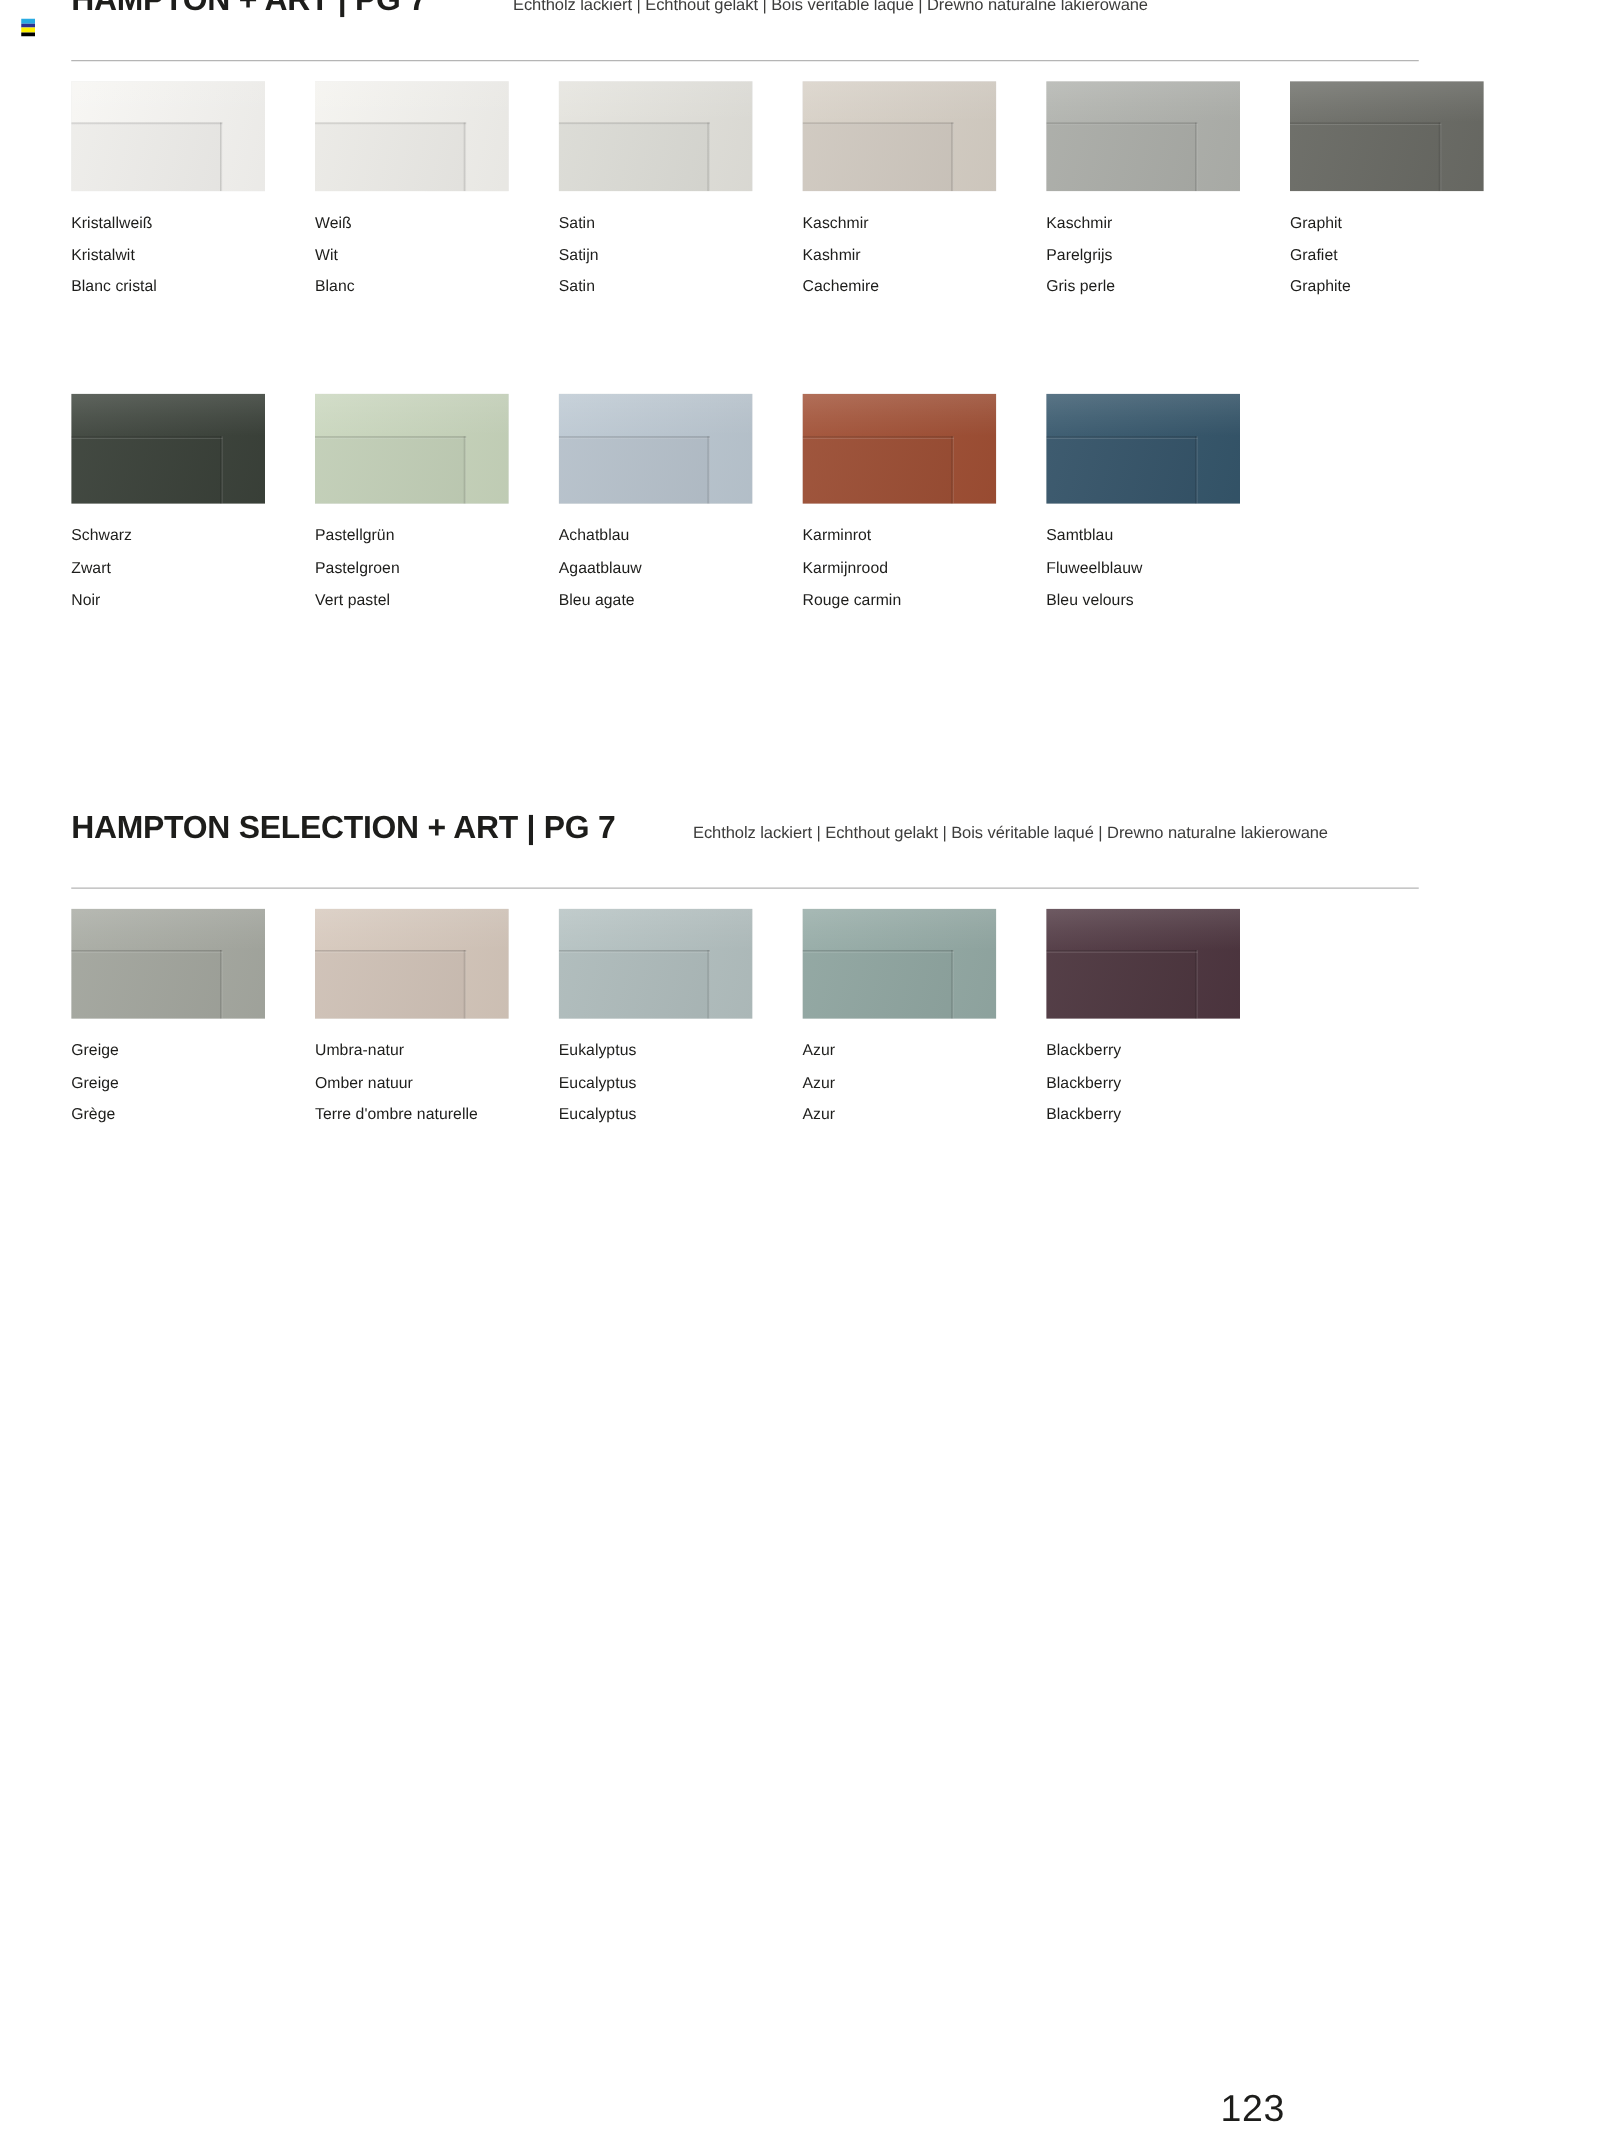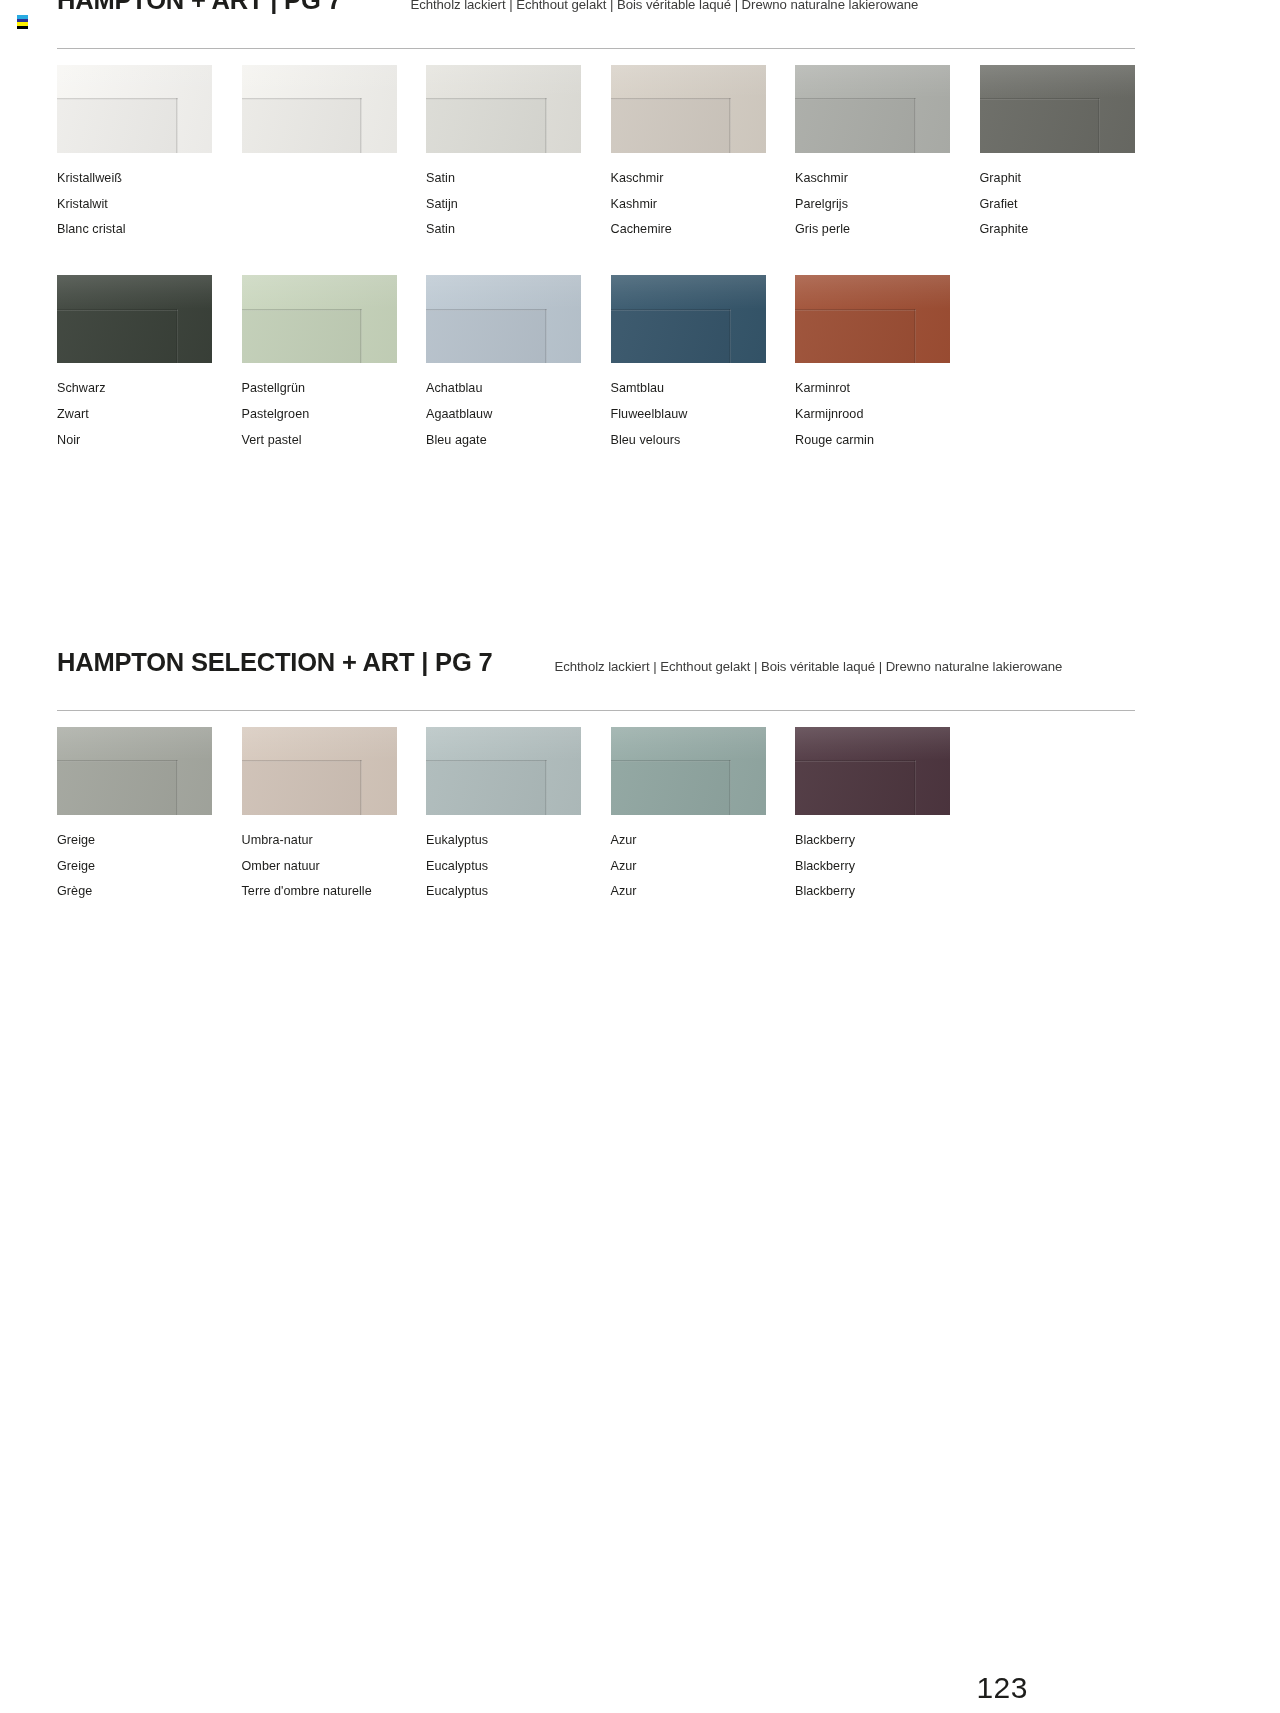--- a/index.html
+++ b/index.html
@@ -80,20 +80,21 @@
     margin-top: 18px;
   }
 
   
   .swatch-grid {
     display: grid;
     grid-template-columns: repeat(6, 155px);
     column-gap: 29.5px;
     row-gap: 0;
     margin-top: 16px;
+    gap: 40px;
   }
 
   .swatch-cell {
     width: 155px;
     padding-bottom: 32px;
   }
 
   
   .swatch-tile {
     position: relative;
@@ -218,20 +219,25 @@
           </div>
           <div class="swatch-cell">
             <div class="swatch-tile">
               <div class="face" style="background: rgb(244, 243, 239);"></div>
               <div class="panel"></div>
               <div class="rail"></div>
               <div class="groove-h"></div>
               <div class="groove-v"></div>
               <div class="vignette"></div>
             </div>
+            <div class="swatch-names">
+              <div>Weiß</div>
+              <div>Wit</div>
+              <div>Blanc</div>
+            </div>
           </div>
           <div class="swatch-cell">
             <div class="swatch-tile">
               <div class="face" style="background: rgb(228, 227, 221);"></div>
               <div class="panel"></div>
               <div class="rail"></div>
               <div class="groove-h"></div>
               <div class="groove-v"></div>
               <div class="vignette"></div>
             </div>
@@ -326,46 +332,46 @@
               <div class="vignette"></div>
             </div>
             <div class="swatch-names">
               <div>Achatblau</div>
               <div>Agaatblauw</div>
               <div>Bleu agate</div>
             </div>
           </div>
           <div class="swatch-cell">
             <div class="swatch-tile">
+              <div class="face" style="background: rgb(160, 79, 52);"></div>
+              <div class="panel"></div>
+              <div class="rail"></div>
+              <div class="groove-h"></div>
+              <div class="groove-v"></div>
+              <div class="vignette"></div>
+            </div>
+            <div class="swatch-names">
+              <div>Karminrot</div>
+              <div>Karmijnrood</div>
+              <div>Rouge carmin</div>
+            </div>
+          </div>
+          <div class="swatch-cell">
+            <div class="swatch-tile">
               <div class="face" style="background: rgb(53, 86, 107);"></div>
               <div class="panel"></div>
               <div class="rail"></div>
               <div class="groove-h"></div>
               <div class="groove-v"></div>
               <div class="vignette"></div>
             </div>
             <div class="swatch-names">
               <div>Samtblau</div>
               <div>Fluweelblauw</div>
               <div>Bleu velours</div>
-            </div>
-          </div>
-          <div class="swatch-cell">
-            <div class="swatch-tile">
-              <div class="face" style="background: rgb(160, 79, 52);"></div>
-              <div class="panel"></div>
-              <div class="rail"></div>
-              <div class="groove-h"></div>
-              <div class="groove-v"></div>
-              <div class="vignette"></div>
-            </div>
-            <div class="swatch-names">
-              <div>Karminrot</div>
-              <div>Karmijnrood</div>
-              <div>Rouge carmin</div>
             </div>
           </div>
         </div>
       </div>
       <div class="section section-2">
         <div class="section-head">
           <div class="section-title">HAMPTON SELECTION + ART | PG 7</div>
           <div class="section-sub">Echtholz lackiert | Echthout gelakt | Bois véritable laqué | Drewno naturalne lakierowane</div>
         </div>
         <div class="section-rule"></div>

